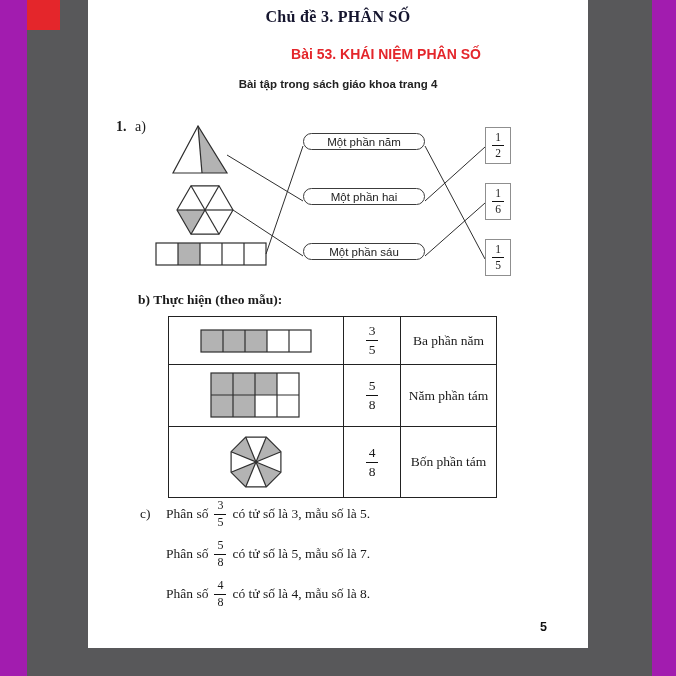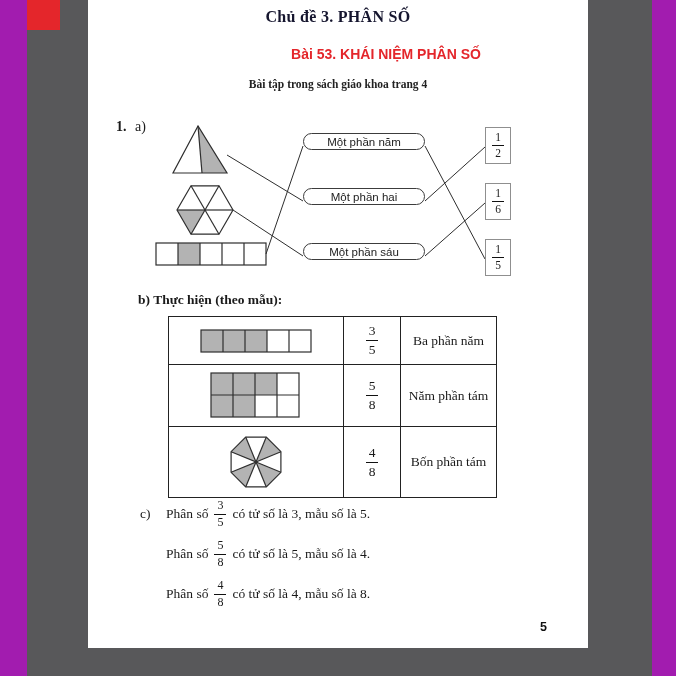--- a/index.html
+++ b/index.html
@@ -7,21 +7,21 @@
             font-family:"Liberation Serif", serif; color:#1a1a1a; }
   .frame { position:absolute; left:27px; top:0; width:625px; height:676px; background:#58585a; }
   .red-tab { position:absolute; left:0; top:0; width:33px; height:30px; background:#e4262b; }
   .page { position:absolute; left:61px; top:0; width:500px; height:648px; background:#fff; }
 
   .chapter { position:absolute; top:8px; left:0; width:100%; text-align:center;
              font-size:16px; font-weight:bold; color:#15152e; letter-spacing:.3px; }
   .lesson { position:absolute; top:46px; left:0; width:100%; text-align:center;
             font-family:"Liberation Sans", sans-serif; font-size:14px; font-weight:bold; color:#e4262b;padding-left:48px; }
   .source { position:absolute; top:78px; left:0; width:100%; text-align:center;
-            font-family:Liberation Serif, serif; font-size:11.5px; font-weight:bold; color:#222; }
+            font-family:Liberation Sans, sans-serif; font-size:11.5px; font-weight:bold; color:#222; }
 
   .ex1-label { position:absolute; left:28px; top:119px; font-size:14px; }
   .ex1-label .num { font-weight:bold; }
   .ex1-label .pa { margin-left:5px; }
 
   .diagram { position:absolute; left:60px; top:113px; width:380px; height:178px; }
   .dg-svg { position:absolute; left:0; top:0; }
   .match-label { position:absolute; left:155px; width:122px; height:17px; box-sizing:border-box;
                  border:1px solid #3c3c3c; border-radius:14px; background:#fff;
                  display:flex; align-items:center; justify-content:center;
@@ -217,21 +217,21 @@
           </span>
           <span>có tử số là 3, mẫu số là 5.</span>
         </div>
         <div class="pc-line">
           <span class="pc-c"></span>
           <span>Phân số</span>
           <span class="pc-frac">
             <span class="pc-num">5</span>
             <span class="pc-den">8</span>
           </span>
-          <span>có tử số là 5, mẫu số là 4.</span>
+          <span>có tử số là 5, mẫu số là 7.</span>
         </div>
         <div class="pc-line">
           <span class="pc-c"></span>
           <span>Phân số</span>
           <span class="pc-frac">
             <span class="pc-num">4</span>
             <span class="pc-den">8</span>
           </span>
           <span>có tử số là 4, mẫu số là 8.</span>
         </div>

